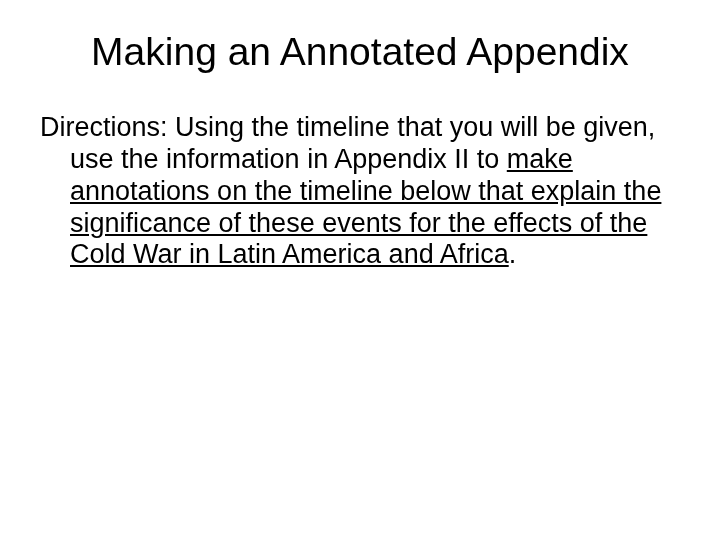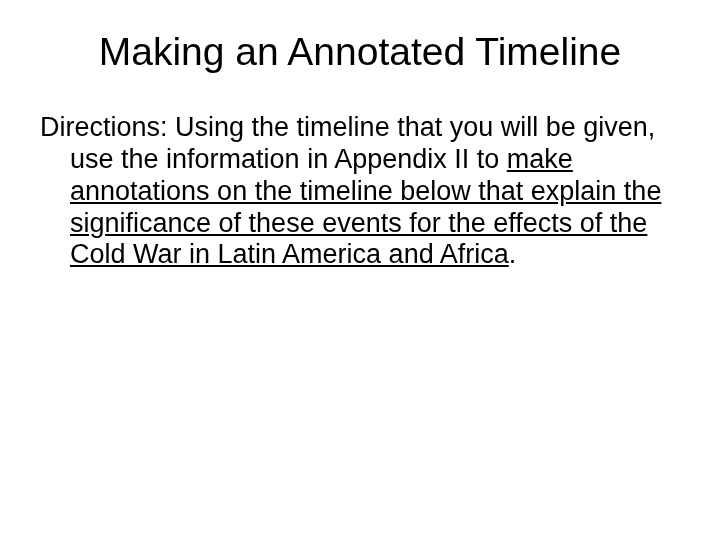--- a/index.html
+++ b/index.html
@@ -33,17 +33,17 @@
       text-indent: -30px;
       padding-left: 30px;
     }
     .underline {
       text-decoration: underline;
     }
   </style>
 </head>
 <body>
 
-<h1 class="title">Making an Annotated Timeline</h1>
+<h1 class="title">Making an Annotated Appendix</h1>
 
 <div class="body-text hanging">
   <span>Directions:</span><span> Using the timeline that you will be given, use the information in Appendix II to </span><span class="underline">make annotations on the timeline below that explain the significance of these events for the effects of the Cold War in Latin America and Africa</span><span>.</span>
 </div>
 
 </body></html>

